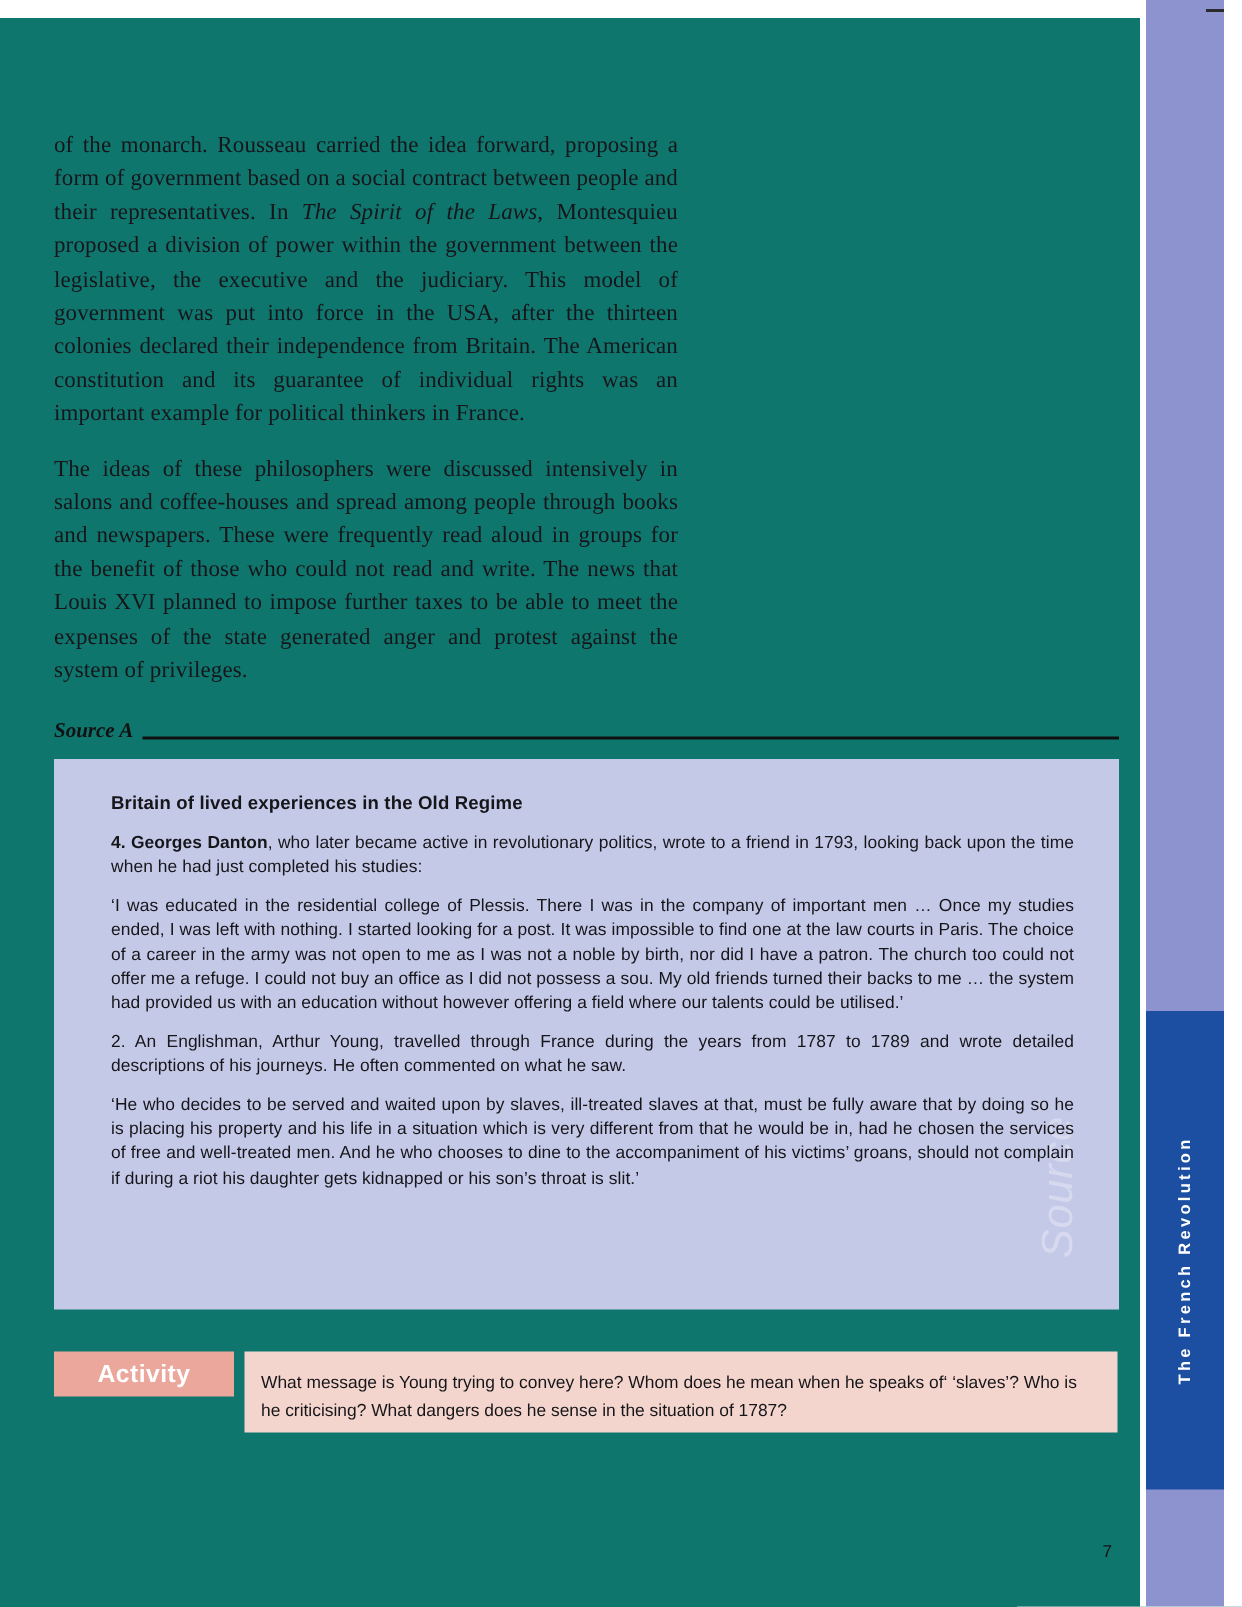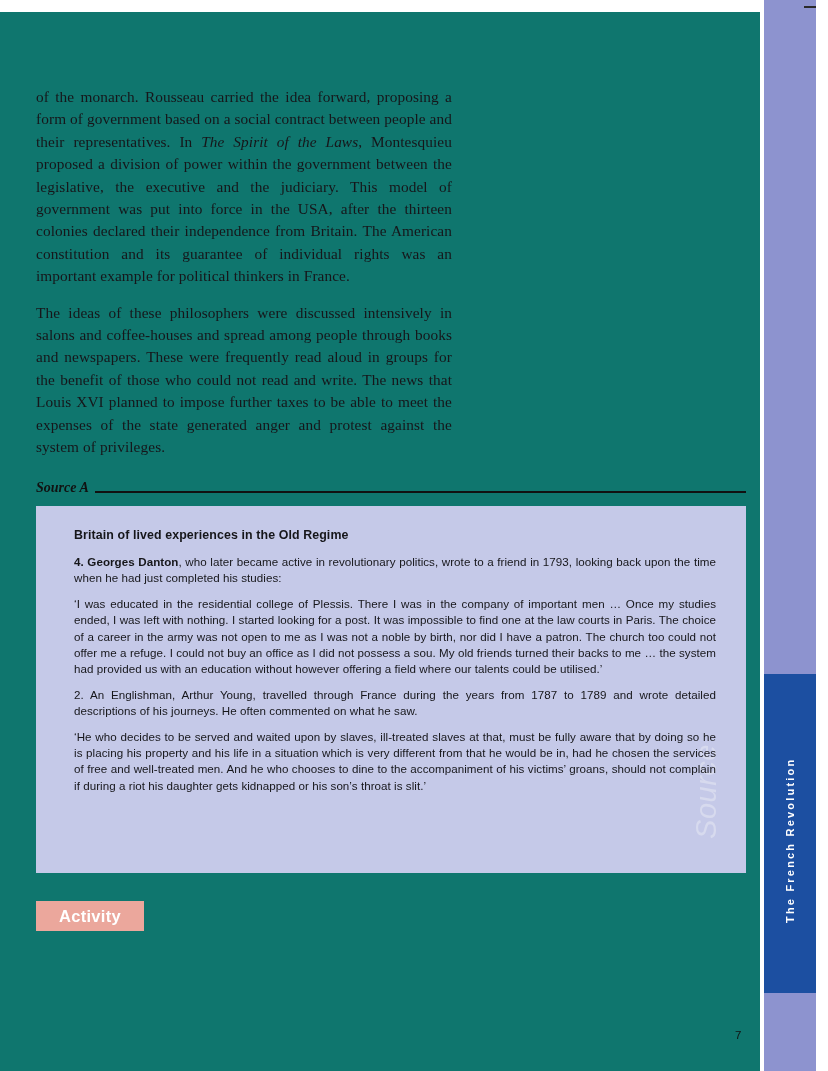--- a/index.html
+++ b/index.html
@@ -159,21 +159,21 @@
   .activity-wrap {
     position: absolute;
     left: 36px;
     top: 889px;
     width: 710px;
     height: 54px;
   }
   .activity-tag {
     position: absolute;
     left: 0; top: 0;
-    width: 108px; height: 30px;
+    width: 120px; height: 30px;
     background: #eba79c;
     display: flex;
     align-items: center;
     justify-content: center;
   }
   .activity-tag span {
     font-family: "Liberation Sans", sans-serif;
     font-weight: bold;
     font-size: 16.5px;
     color: #ffffff;
@@ -235,16 +235,19 @@
       <p class="source-p">‘I was educated in the residential college of Plessis. There I was in the company of important men … Once my studies ended, I was left with nothing. I started looking for a post. It was impossible to find one at the law courts in Paris. The choice of a career in the army was not open to me as I was not a noble by birth, nor did I have a patron. The church too could not offer me a refuge. I could not buy an office as I did not possess a sou. My old friends turned their backs to me … the system had provided us with an education without however offering a field where our talents could be utilised.’</p>
       <p class="source-p">2. An Englishman, Arthur Young, travelled through France during the years from 1787 to 1789 and wrote detailed descriptions of his journeys. He often commented on what he saw.</p>
       <p class="source-p last">‘He who decides to be served and waited upon by slaves, ill-treated slaves at that, must be fully aware that by doing so he is placing his property and his life in a situation which is very different from that he would be in, had he chosen the services of free and well-treated men. And he who chooses to dine to the accompaniment of his victims’ groans, should not complain if during a riot his daughter gets kidnapped or his son’s throat is slit.’</p>
     </div>
   </div>
 
   <div class="activity-wrap">
     <div class="activity-tag">
       <span>Activity</span>
     </div>
+    <div class="activity-box">
+      <p class="activity-text">What message is Young trying to convey here? Whom does he mean when he speaks of‘ ‘slaves’? Who is he criticising? What dangers does he sense in the situation of 1787?</p>
+    </div>
   </div>
 
   <div class="page-number">7</div>
 </div>
 
 </body></html>

